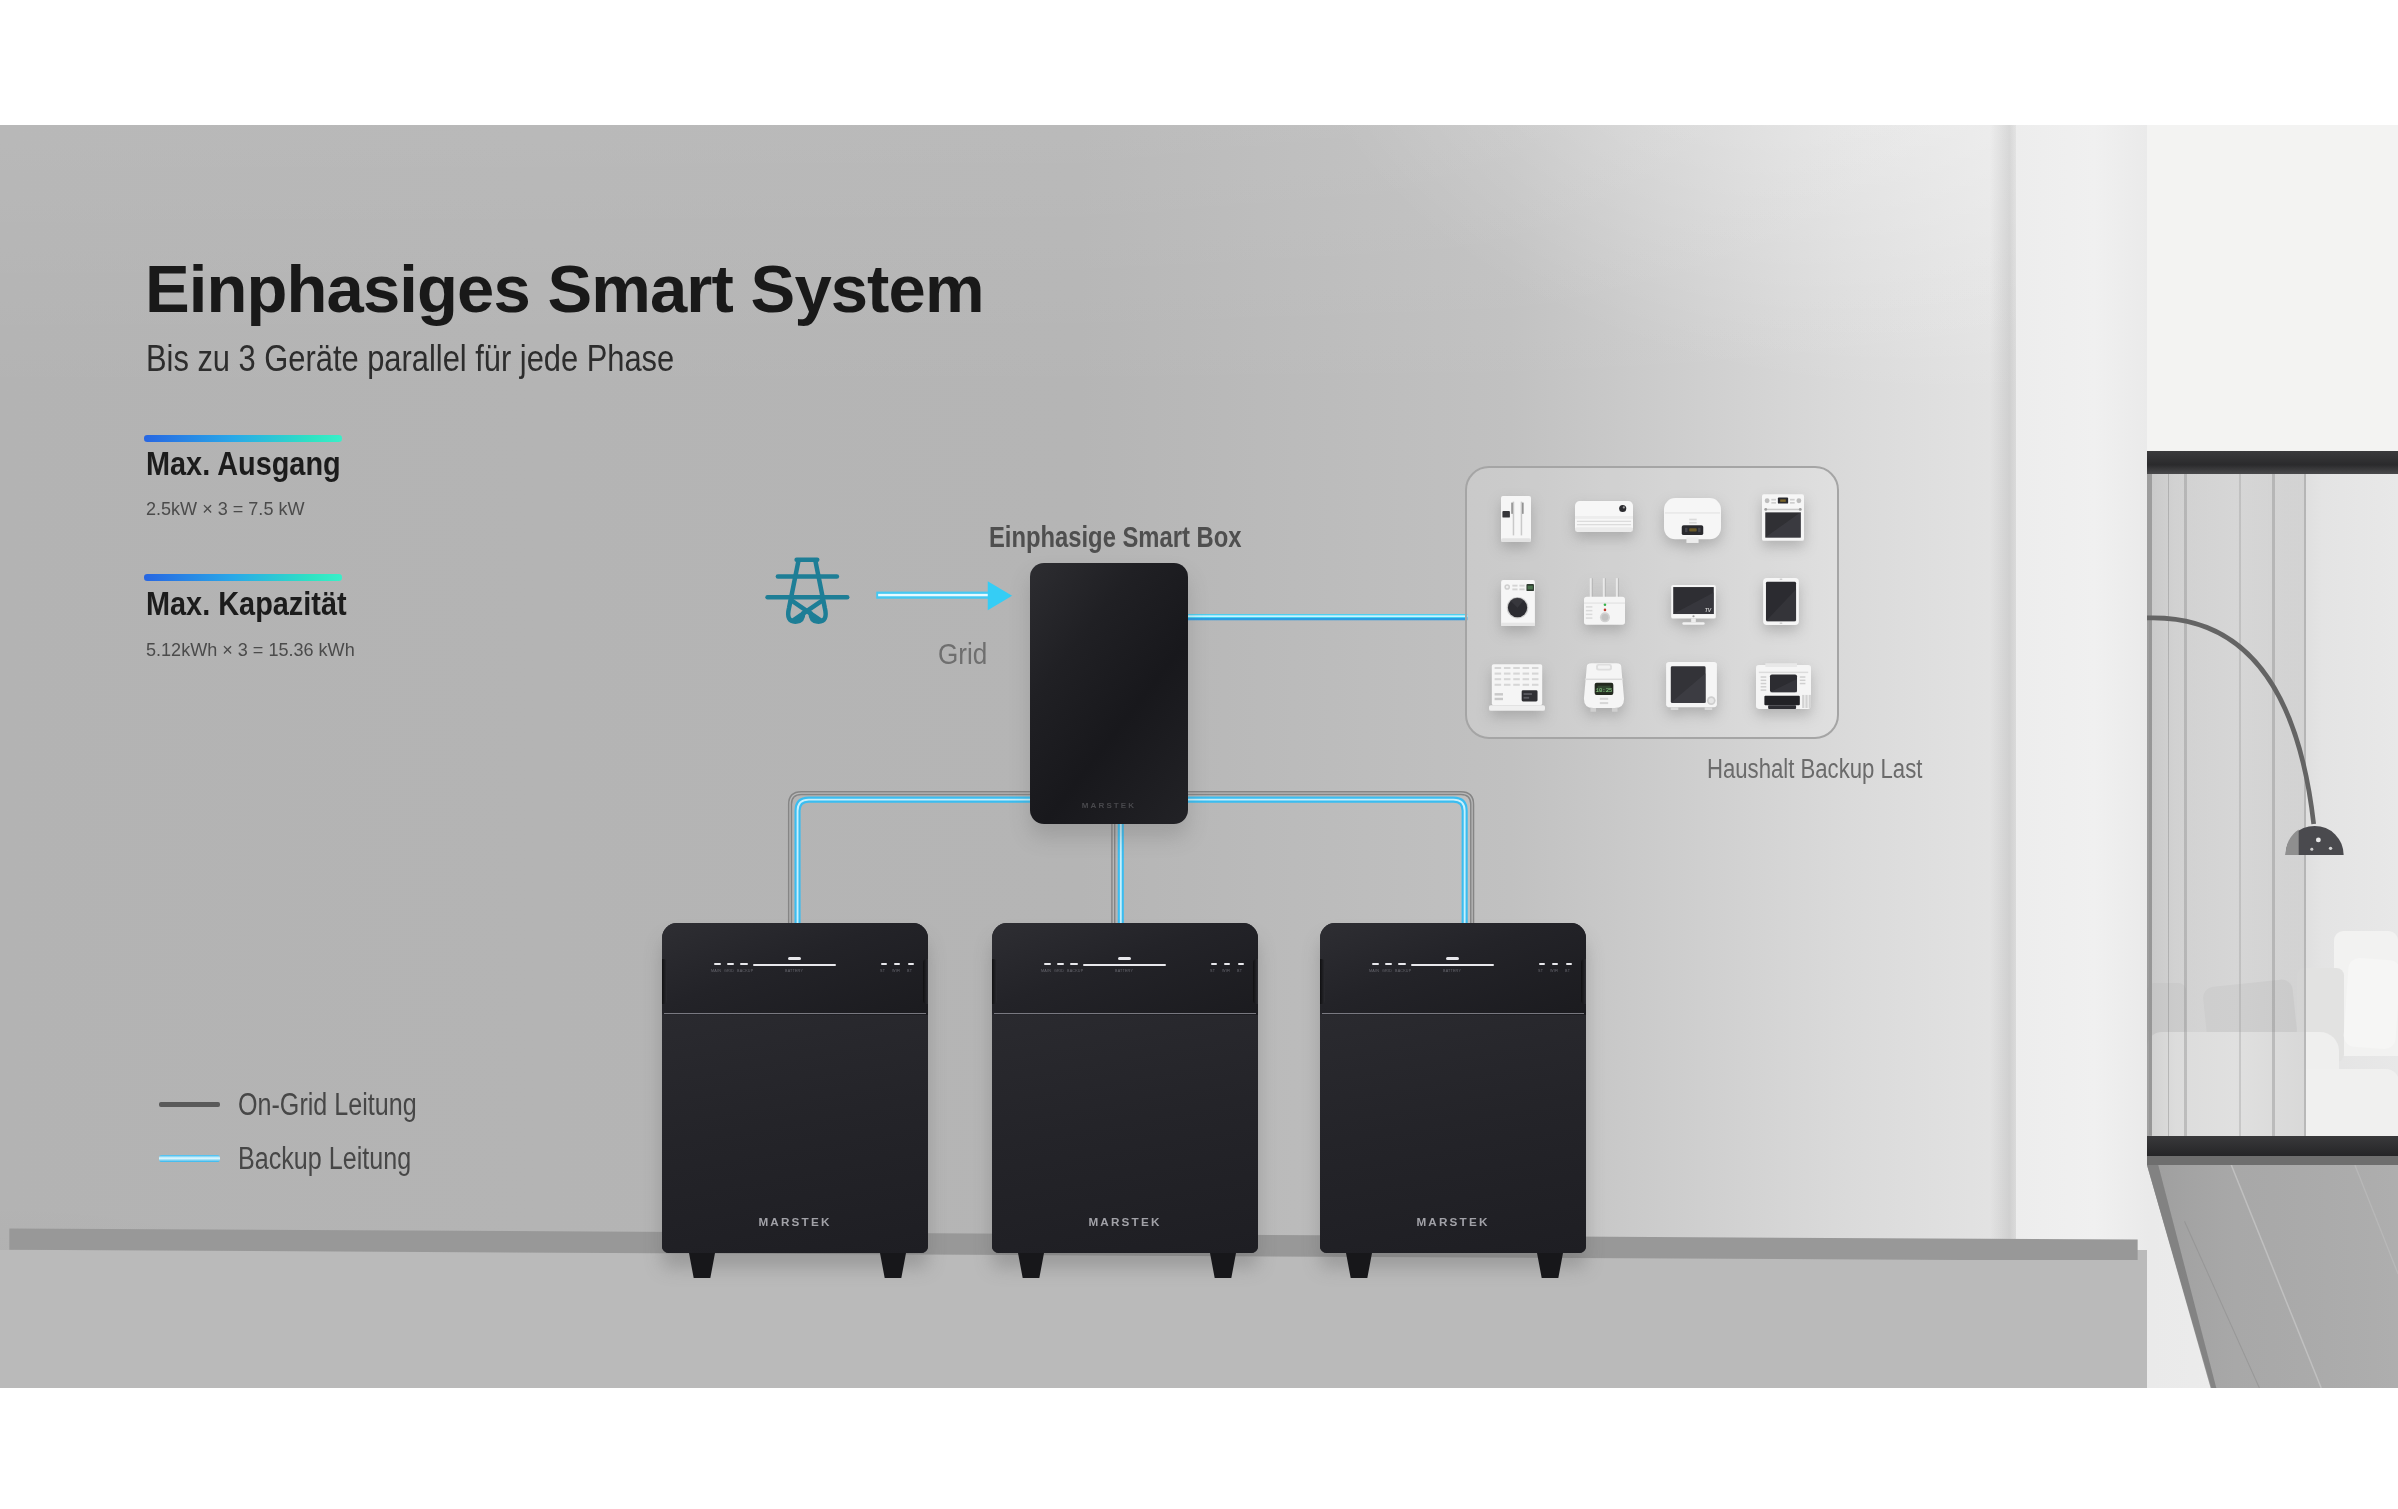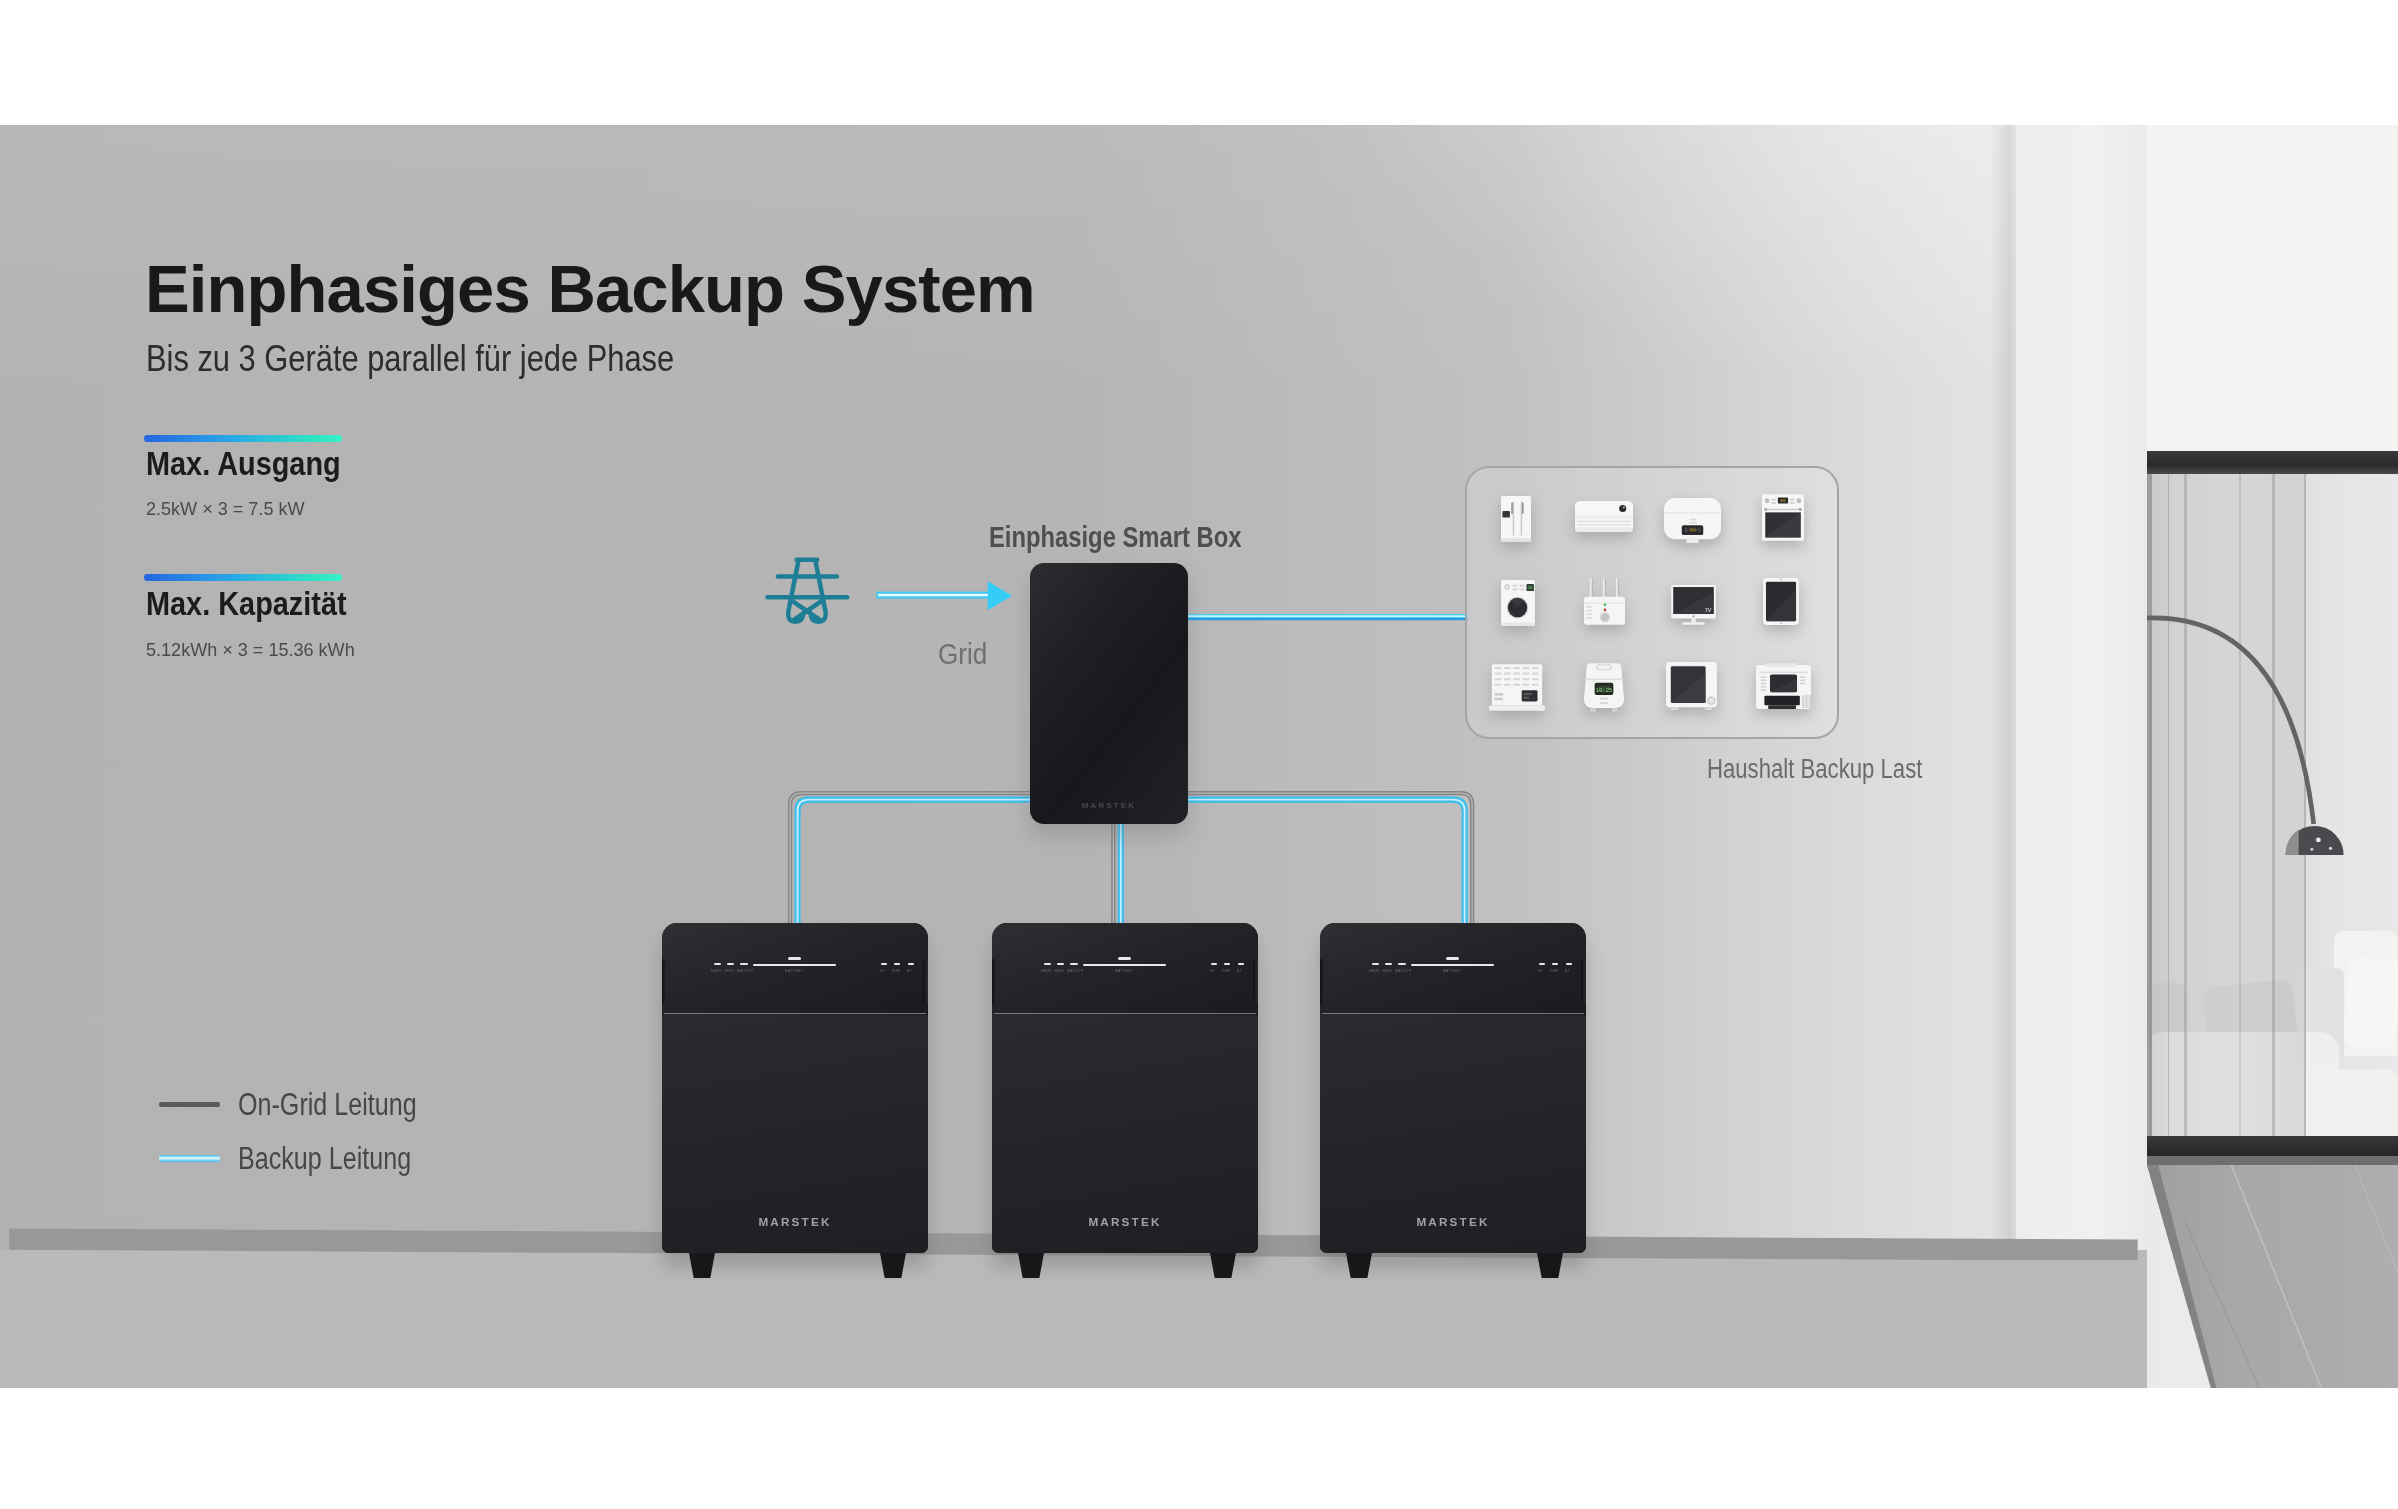--- a/index.html
+++ b/index.html
@@ -156,21 +156,21 @@
         <path d="M852,465 L842,515 Q838,531 850,530 Q857,529 857,521"></path>
         <path d="M870,465 L880,515 Q884,531 872,530 Q865,529 865,521"></path>
         <path d="M830,482 H893"></path>
         <path d="M819,504 H904"></path>
         <path d="M844,507 L876,529"></path>
         <path d="M878,507 L846,529"></path>
       </g>
     </svg>
   </div>
 
-  <div class="t-title">Einphasiges Backup System</div>
+  <div class="t-title">Einphasiges Smart System</div>
   <div class="t-sub">Bis zu 3 Geräte parallel für jede Phase</div>
   <div class="grad-line" style="top:435px;"></div>
   <div class="t-stat-h" style="top:447px;">Max. Ausgang</div>
   <div class="t-stat-s" style="top:499px;">2.5kW × 3 = 7.5 kW</div>
   <div class="grad-line" style="top:574px;"></div>
   <div class="t-stat-h" style="top:587px;">Max. Kapazität</div>
   <div class="t-stat-s" style="top:640px;">5.12kWh × 3 = 15.36 kWh</div>
 
   <div class="t-label" style="left:989px;top:523px;font-weight:bold;color:#4f4f4f;">Einphasige Smart Box</div>
   <div class="t-label" style="left:938px;top:640px;color:#6f6f6f;transform:scaleX(0.9);">Grid</div>

